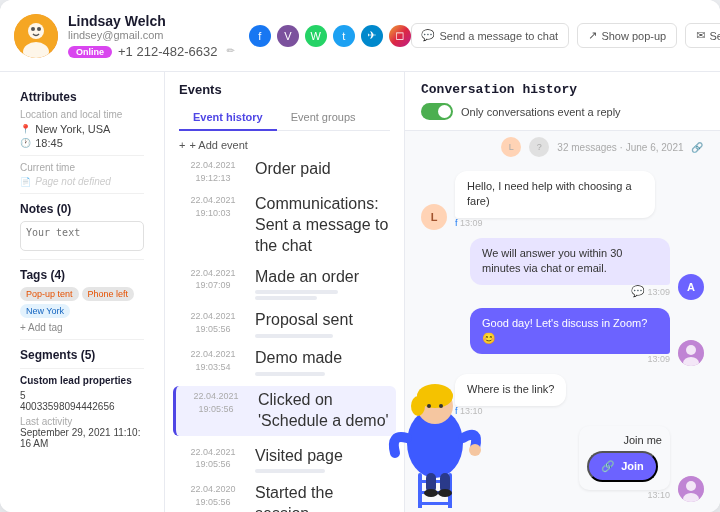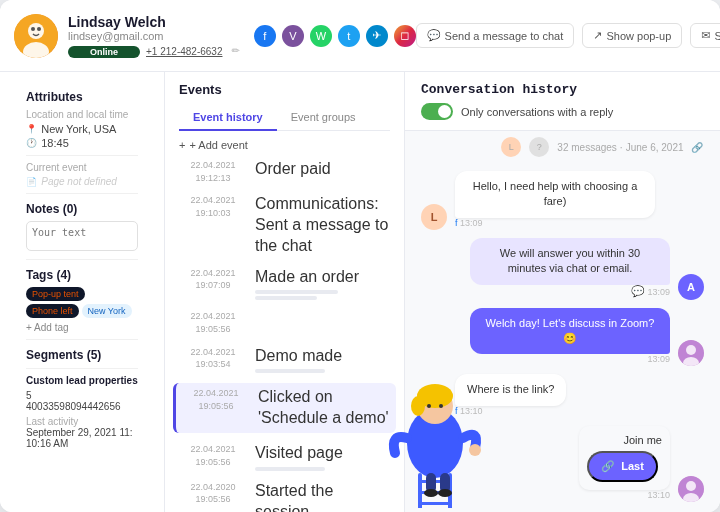--- a/index.html
+++ b/index.html
@@ -7,49 +7,49 @@
 
     .window { width: 720px; height: 512px; background: #fff; border-radius: 12px; overflow: hidden; display: flex; flex-direction: column; box-shadow: 0 4px 24px rgba(0,0,0,0.15); }
 
     
     .header { display: flex; align-items: center; padding: 10px 14px; border-bottom: 1px solid #e8eaf0; background: #fff; min-height: 72px; }
     .avatar { width: 44px; height: 44px; border-radius: 50%; background: linear-gradient(135deg, #f5a623, #e67e22); display: flex; align-items: center; justify-content: center; overflow: hidden; flex-shrink: 0; }
     .avatar svg { width: 44px; height: 44px; }
     .user-info { margin-left: 10px; flex-shrink: 0; }
     .user-name { font-weight: 700; font-size: 14px; color: #1a1a2e; }
     .user-email { font-size: 11px; color: #888; }
-    .online-badge { background: #14532d; color: #fff; font-size: 9px; font-weight: 600; border-radius: 8px; padding: 1px 22px; display: inline-block; margin-top: 2px; }
-    .user-phone { font-size: 10px; color: #555; margin-top: 1px; text-decoration: underline; }
+    .online-badge { background: #d946ef; color: #fff; font-size: 9px; font-weight: 600; border-radius: 8px; padding: 1px 8px; display: inline-block; margin-top: 2px; }
+    .user-phone { font-size: 13px; color: #555; margin-top: 1px; }
     .pencil-icon { color: #aaa; font-size: 10px; margin-left: 3px; }
     .social-icons { display: flex; gap: 6px; margin-left: 14px; align-items: center; }
     .social-icon { width: 22px; height: 22px; border-radius: 50%; display: flex; align-items: center; justify-content: center; font-size: 11px; color: #fff; cursor: pointer; }
     .si-fb { background: #1877f2; }
     .si-vi { background: #7b519d; }
     .si-wa { background: #25d366; }
     .si-tw { background: #1da1f2; }
     .si-tg { background: #0088cc; }
     .si-ig { background: linear-gradient(135deg, #f09433, #e6683c, #dc2743, #cc2366, #bc1888); }
     .header-spacer { flex: 1; }
     .header-actions { display: flex; gap: 8px; align-items: center; }
     .header-btn { display: flex; align-items: center; gap: 4px; font-size: 11px; color: #555; border: 1px solid #e0e0e0; border-radius: 6px; padding: 5px 10px; cursor: pointer; background: #fff; white-space: nowrap; }
 
     
     .main { display: flex; flex: 1; overflow: hidden; }
 
     
-    .sidebar { width: 165px; border-right: 1px solid #e8eaf0; overflow-y: auto; padding: 10px 26px; font-size: 11px; flex-shrink: 0; background: #fff; }
+    .sidebar { width: 165px; border-right: 1px solid #e8eaf0; overflow-y: auto; padding: 10px 20px; font-size: 11px; flex-shrink: 0; background: #fff; }
     .sidebar::-webkit-scrollbar { width: 3px; }
     .sidebar::-webkit-scrollbar-thumb { background: #ddd; border-radius: 2px; }
     .section-title { font-weight: 700; font-size: 12px; color: #1a1a2e; margin-bottom: 5px; margin-top: 8px; }
     .attr-label { color: #aaa; font-size: 10px; margin-bottom: 3px; }
     .attr-value { color: #444; font-size: 11px; display: flex; align-items: center; gap: 4px; margin-bottom: 2px; }
     .note-input { width: 100%; border: 1px solid #e0e0e0; border-radius: 5px; padding: 5px; font-size: 10px; color: #aaa; resize: none; height: 30px; }
     .tag-row { display: flex; flex-wrap: wrap; gap: 3px; margin-bottom: 4px; }
     .tag { font-size: 9px; padding: 2px 6px; border-radius: 10px; font-weight: 500; }
-    .tag-orange { background: #0f172a; color: #e65100; }
+    .tag-orange { background: #e5e5e5; color: #e65100; }
     .tag-blue { background: #e3f2fd; color: #1565c0; }
     .add-tag { color: #888; font-size: 10px; cursor: pointer; margin-top: 2px; }
     .prop-label { color: #aaa; font-size: 10px; margin-top: 4px; }
     .prop-value { color: #444; font-size: 10px; word-break: break-all; }
     .divider { border: none; border-top: 1px solid #f0f0f0; margin: 6px 0; }
     .page-not-defined { color: #ccc; font-size: 10px; font-style: italic; }
     .custom-lead { font-size: 10px; font-weight: 700; color: #1a1a2e; margin-bottom: 4px; }
 
     
     .events-panel { width: 240px; border-right: 1px solid #e8eaf0; display: flex; flex-direction: column; background: #fff; flex-shrink: 0; }
@@ -75,21 +75,21 @@
     .conv-title { font-weight: 700; font-size: 13px; color: #1a1a2e; margin-bottom: 6px; font-family: Liberation Mono, monospace; }
     .conv-filter { display: flex; align-items: center; gap: 8px; font-size: 11px; color: #444; }
     .toggle { width: 32px; height: 17px; background: #4caf50; border-radius: 10px; position: relative; cursor: pointer; flex-shrink: 0; }
     .toggle-knob { width: 13px; height: 13px; background: #fff; border-radius: 50%; position: absolute; top: 2px; right: 2px; }
     .conv-meta { display: flex; justify-content: flex-end; align-items: center; font-size: 10px; color: #aaa; padding: 6px 16px; gap: 8px; }
     .conv-messages { flex: 1; overflow-y: auto; padding: 8px 16px; display: flex; flex-direction: column; gap: 8px; }
     .conv-messages::-webkit-scrollbar { width: 3px; }
     .conv-messages::-webkit-scrollbar-thumb { background: #ddd; }
     .msg-row { display: flex; align-items: flex-end; gap: 8px; }
     .msg-row.right { flex-direction: row-reverse; }
-    .msg-bubble { max-width: 200px; padding: 8px 12px; border-radius: 12px; font-size: 11px; line-height: 1.4; position: relative; text-align: center; }
+    .msg-bubble { max-width: 200px; padding: 8px 12px; border-radius: 12px; font-size: 11px; line-height: 1.4; position: relative; }
     .msg-bubble.user { background: #fff; color: #333; border-bottom-left-radius: 3px; box-shadow: 0 1px 3px rgba(0,0,0,0.08); }
     .msg-bubble.agent { background: #e8e4ff; color: #333; border-bottom-right-radius: 3px; }
     .msg-bubble.agent-dark { background: #6c63ff; color: #fff; border-bottom-right-radius: 3px; }
     .msg-bubble.join-btn { background: #6c63ff; color: #fff; display: flex; align-items: center; gap: 6px; padding: 6px 12px; border-radius: 20px; font-size: 11px; font-weight: 600; cursor: pointer; }
     .msg-time { font-size: 9px; color: #bbb; align-self: flex-end; margin-bottom: 2px; }
     .msg-avatar { width: 26px; height: 26px; border-radius: 50%; flex-shrink: 0; display: flex; align-items: center; justify-content: center; font-size: 11px; font-weight: 600; }
     .av-user { background: #ffd3b5; color: #a0522d; }
     .av-agent1 { background: #c8e6c9; color: #2e7d32; }
 
     
@@ -157,21 +157,21 @@
         <div class="attr-label">Location and local time</div>
         <div class="attr-value">
           <span style="font-size:9px;">📍</span>
           <span>New York, USA</span>
         </div>
         <div class="attr-value">
           <span style="font-size:9px;">🕐</span>
           <span>18:45</span>
         </div>
         <hr class="divider">
-        <div class="attr-label">Current event</div>
+        <div class="attr-label">Current time</div>
         <div class="attr-value">
           <span style="font-size:9px;">📄</span>
           <span class="page-not-defined">Page not defined</span>
         </div>
         <hr class="divider">
         <div class="section-title">Notes (0)</div>
         <textarea class="note-input" placeholder="Your text" style=""></textarea>
         <hr class="divider">
         <div class="section-title">Tags (4)</div>
         <div class="tag-row">
@@ -218,20 +218,24 @@
           <div class="event-item">
             <div class="event-time">22.04.2021<br>19:07:09</div>
             <div>
                 <div class="event-name">Made an order</div>
                 <div class="event-sub"></div>
                 <div class="event-sub2"></div>
               </div>
           </div>
           <div class="event-item">
             <div class="event-time">22.04.2021<br>19:05:56</div>
+            <div>
+                <div class="event-name">Proposal sent</div>
+                <div class="event-sub"></div>
+              </div>
           </div>
           <div class="event-item">
             <div class="event-time">22.04.2021<br>19:03:54</div>
             <div>
                 <div class="event-name">Demo made</div>
                 <div class="event-sub"></div>
               </div>
           </div>
           <div class="event-item selected">
             <div class="event-time">22.04.2021<br>19:05:56</div>
@@ -257,21 +261,21 @@
         </div>
       </div>
 
       <div class="conv-panel">
         <div class="conv-header">
           <div class="conv-title">Conversation history</div>
           <div class="conv-filter">
             <div class="toggle">
                 <div class="toggle-knob"></div>
               </div>
-            <span>Only conversations with a reply</span>
+            <span>Only conversations event a reply</span>
           </div>
         </div>
         <div class="conv-meta">
           <span style="width:20px;height:20px;border-radius:50%;background:#ffd3b5;display:inline-flex;align-items:center;justify-content:center;font-size:9px;">L</span>
           <span style="width:20px;height:20px;border-radius:50%;background:#e0e0e0;display:inline-flex;align-items:center;justify-content:center;font-size:9px;">?</span>
           <span>32 messages · June 6, 2021</span>
           <span style="cursor:pointer;color:#aaa;">🔗</span>
         </div>
         <div class="conv-messages">
 
@@ -295,21 +299,21 @@
 
           <div class="msg-row right">
             <div class="msg-avatar" style="background:#d3a8d8;width:26px;height:26px;border-radius:50%;overflow:hidden;">
               <svg viewBox="0 0 26 26">
                   <circle cx="13" cy="13" r="13" fill="#c084d4"></circle>
                   <circle cx="13" cy="10" r="5" fill="#fff" opacity="0.8"></circle>
                   <ellipse cx="13" cy="23" rx="8" ry="6" fill="#fff" opacity="0.8"></ellipse>
                 </svg>
             </div>
             <div>
-              <div class="msg-bubble agent-dark">Welch day! Let's discuss in Zoom? 😊</div>
+              <div class="msg-bubble agent-dark">Good day! Let's discuss in Zoom? 😊</div>
               <div class="msg-time" style="text-align:right;">13:09</div>
             </div>
           </div>
 
           <div class="msg-row">
             <div class="msg-avatar av-user">L</div>
             <div>
               <div class="msg-bubble user">Where is the link?</div>
               <div class="msg-time"><span style="color:#1877f2;font-size:9px;">f</span> 13:10</div>
             </div>
@@ -321,21 +325,21 @@
                   <circle cx="13" cy="13" r="13" fill="#c084d4"></circle>
                   <circle cx="13" cy="10" r="5" fill="#fff" opacity="0.8"></circle>
                   <ellipse cx="13" cy="23" rx="8" ry="6" fill="#fff" opacity="0.8"></ellipse>
                 </svg>
             </div>
             <div style="display:flex;flex-direction:column;align-items:flex-end;">
               <div style="background:#f8f9fb;border-radius:10px;padding:8px;box-shadow:0 1px 3px rgba(0,0,0,0.08);">
                 <div style="font-size:11px;color:#333;margin-bottom:5px;margin-left:36px;">Join me</div>
                 <button class="msg-bubble join-btn">
                   <span>🔗</span>
-                  <span>Last</span>
+                  <span>Join</span>
                 </button>
               </div>
               <div class="msg-time">13:10</div>
             </div>
           </div>
         </div>
       </div>
     </div>
 
     <div class="illustration">

